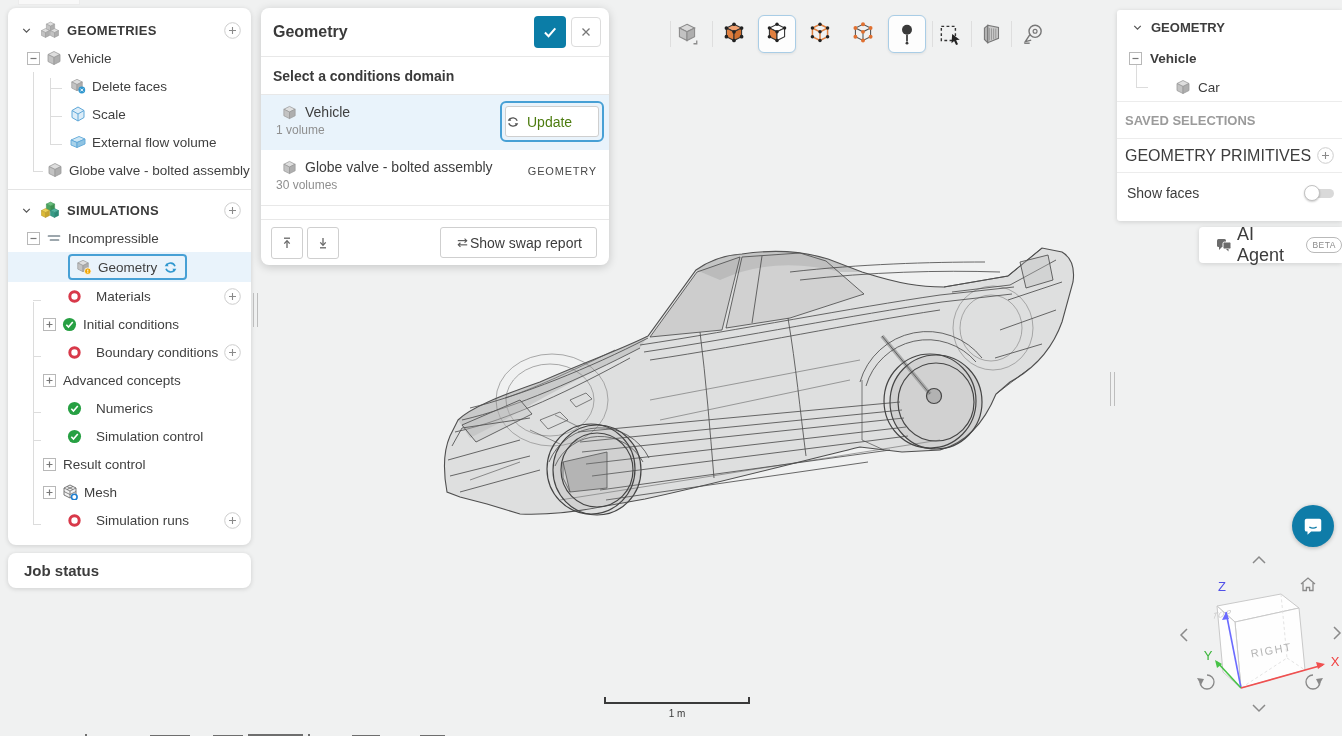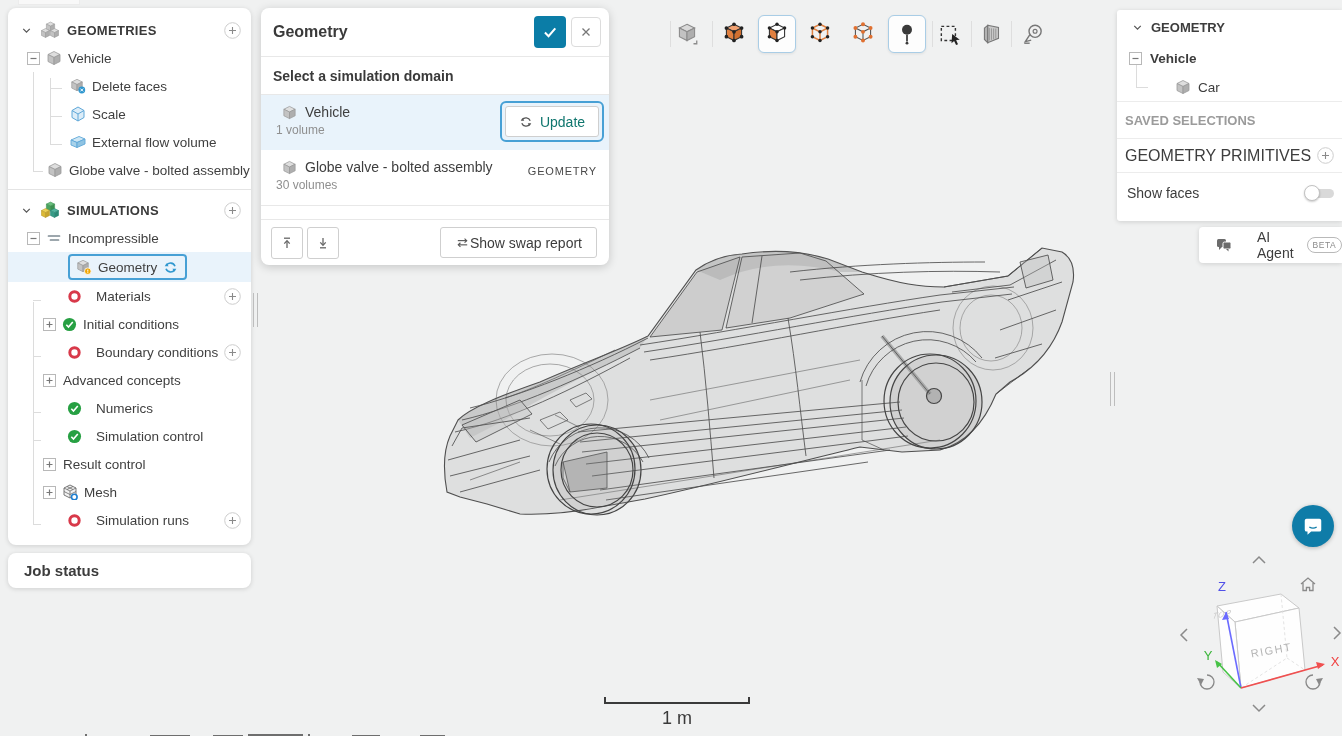--- a/index.html
+++ b/index.html
@@ -27,21 +27,21 @@
 #dialog{left:261px;top:8px;width:348px;height:257px;box-shadow:0 2px 10px rgba(0,0,0,.18)}
 .dlg-head{height:49px;border-bottom:1px solid #e8e8e8;display:flex;align-items:center;padding-left:12px;font-size:16px;font-weight:bold;color:#3a3a3a;position:relative}
 .btn-check{position:absolute;right:43px;top:8px;width:32px;height:32px;background:#0b7da7;border-radius:4px;display:flex;align-items:center;justify-content:center}
 .btn-close{position:absolute;right:8px;top:9px;width:30px;height:30px;background:#fff;border:1px solid #dcdcdc;border-radius:4px;display:flex;align-items:center;justify-content:center}
 .dlg-section{height:38px;border-bottom:1px solid #e8e8e8;display:flex;align-items:center;padding-left:12px;font-size:14px;font-weight:bold;color:#3a3a3a}
 .dlg-row{height:55px;position:relative;padding-top:9px}
 .dlg-row.sel{background:#e9f3fb}
 .dlg-row .l1{display:flex;align-items:center;gap:8px;padding-left:21px;font-size:14px;color:#3e3e3e}
 .dlg-row .l2{padding-left:15px;font-size:12px;color:#8f8f8f;margin-top:3px}
 .focus-ring{position:absolute;right:5px;top:6px;border:2px solid #47a0d5;border-radius:6px;padding:3px}
-.btn-update{width:94px;height:31px;background:#fff;border:1px solid #cfcfcf;border-radius:3px;display:flex;align-items:center;justify-content:center;gap:7px;font-size:14px;color:#0f766e}
+.btn-update{width:94px;height:31px;background:#fff;border:1px solid #cfcfcf;border-radius:3px;display:flex;align-items:center;justify-content:flex-start;gap:7px;font-size:14px;color:#4d7c0f}
 .geo-tag{position:absolute;right:12px;top:15px;font-size:11px;letter-spacing:.8px;color:#4a4a4a}
 .dlg-foot{position:absolute;bottom:0;left:0;width:100%;height:46px;border-top:1px solid #e8e8e8;display:flex;align-items:center;padding:0 12px 0 10px}
 .btn-sq{width:32px;height:32px;background:#fff;border:1px solid #cfcfcf;border-radius:3px;display:flex;align-items:center;justify-content:center;margin-right:4px}
 .btn-swap{margin-left:auto;height:31px;padding:0 14px;background:#fff;border:1px solid #cfcfcf;border-radius:3px;display:flex;align-items:center;gap:0;font-size:14px;color:#3c3c3c}
 .list-end{height:1px;background:#e8e8e8}
 .tool{position:absolute;top:15px;width:38px;height:38px;display:flex;align-items:center;justify-content:center}
 .tool.active{background:#fdfdfd;border:1px solid #a9cde6;border-radius:6px;box-shadow:0 1px 3px rgba(0,0,0,.08)}
 .tsep{position:absolute;top:21px;width:1px;height:26px;background:#dedede}
 #rpanel{left:1117px;top:10px;width:225px;height:211px;border-radius:3px 0 0 3px}
 .rp-row{display:flex;align-items:center;position:relative;color:#3d3d3d}
@@ -50,21 +50,21 @@
 .beta{border:1px solid #b9b9b9;border-radius:8px;font-size:8.5px;letter-spacing:.5px;color:#8a8a8a;padding:2px 5px;margin-left:13px}
 .tog{position:relative;width:30px;height:16px;margin-right:8px}
 .tog .track{position:absolute;left:6px;top:4px;width:24px;height:9px;background:#d9d9d9;border-radius:5px}
 .tog .knob{position:absolute;left:0;top:0;width:16px;height:16px;background:#fff;border:1px solid #c2c2c2;border-radius:50%;box-shadow:0 1px 2px rgba(0,0,0,.2)}
 #chatbtn{position:absolute;left:1292px;top:505px;width:42px;height:42px;border-radius:50%;background:#0f7ca8;display:flex;align-items:center;justify-content:center;box-shadow:0 1px 4px rgba(0,0,0,.25)}
 #scalebar{position:absolute;left:604px;top:702px;width:146px}
 #scalebar .bar{height:2px;background:#3a3a3a;position:relative}
 #scalebar .bar:before,#scalebar .bar:after{content:"";position:absolute;top:-5px;width:2px;height:7px;background:#3a3a3a}
 #scalebar .bar:before{left:0}
 #scalebar .bar:after{right:0}
-#scalebar .txt{text-align:center;font-size:18px;color:#3a3a3a;margin-top:4px}
+#scalebar .txt{text-align:center;font-size:10px;color:#3a3a3a;margin-top:4px}
 .handle{position:absolute;width:5px;border-left:1.5px solid #bdbdbd;border-right:1.5px solid #bdbdbd}
 .bstrip{position:absolute;background:#6e6e6e}
 #notch{position:absolute;left:18px;top:0;width:62px;height:5px;background:#f8f8f8;border:1px solid #ececec;border-top:none}
 .viewcube{position:absolute;left:1175px;top:548px}
 </style>
 </head>
 <body>
 
 <svg width="0" height="0" style="position:absolute">
 <defs>
@@ -372,21 +372,21 @@
             <use href="#check-white"></use>
           </svg>
       </div>
       <div class="btn-close">
         <svg class="icn" width="16" height="16">
             <use href="#close-x"></use>
           </svg>
       </div>
     </div>
     <div class="dlg-section">
-      <span>Select a simulation domain</span>
+      <span>Select a conditions domain</span>
     </div>
     <div class="dlg-row sel">
       <div class="l1">
         <svg class="icn" width="15" height="15">
             <use href="#cube"></use>
           </svg>
         <span>Vehicle</span>
       </div>
       <div class="l2">1 volume</div>
       <div class="focus-ring">
@@ -572,21 +572,21 @@
           <div class="knob"></div>
       </div>
     </div>
   </div>
   <div class="handle" style="left:1110px;top:372px;height:34px"></div>
 
   <div id="aiagent" class="card">
     <svg class="icn" width="18" height="18" style="margin-left:16px">
         <use href="#ai-chat"></use>
       </svg>
-    <span style="font-size:14px;color:#3d3d3d;margin-left:24px">AI Agent</span>
+    <span style="font-size:18px;color:#3d3d3d;margin-left:4px">AI Agent</span>
     <span class="beta">BETA</span>
   </div>
 
   <svg style="position:absolute;left:440px;top:238px" width="645" height="330" viewBox="440 238 645 330">
 
     <g stroke="#6a6a6a" stroke-width="1" fill="none" stroke-opacity="0.55">
       <ellipse cx="552" cy="400" rx="56" ry="46"></ellipse>
       <ellipse cx="550" cy="400" rx="44" ry="36"></ellipse>
       <ellipse cx="993" cy="328" rx="40" ry="42"></ellipse>
       <ellipse cx="991" cy="328" rx="31" ry="33"></ellipse>

